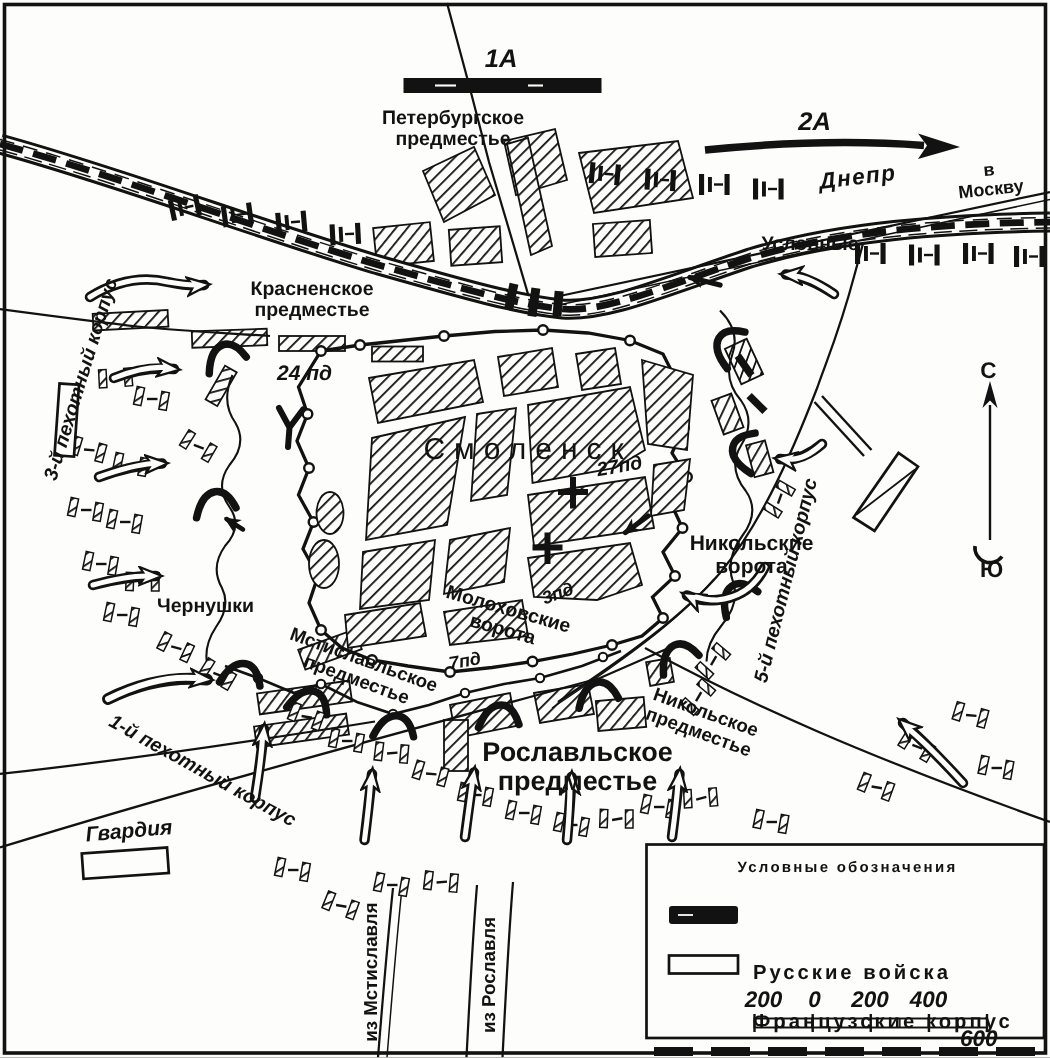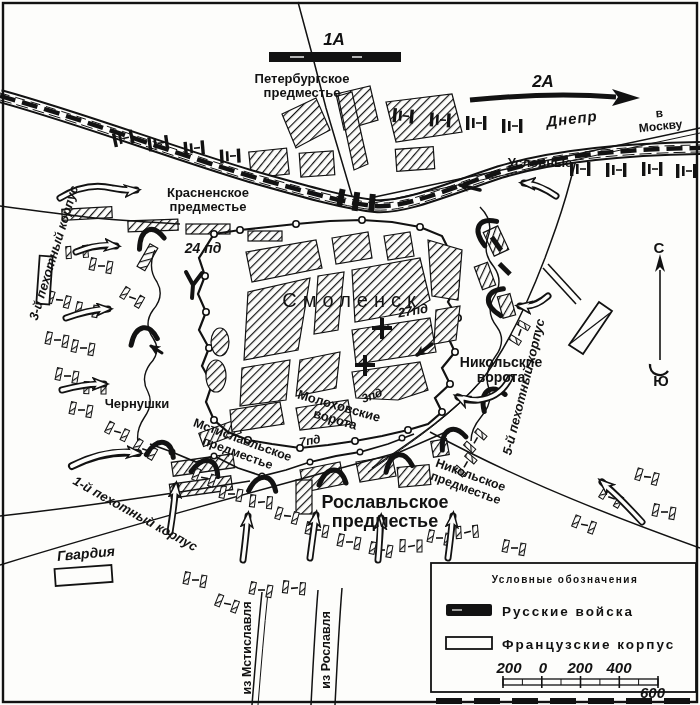--- a/index.html
+++ b/index.html
@@ -9,21 +9,21 @@
   }
   #gfx{position:absolute;left:0;top:0;}
   .lbl{
     position:absolute;white-space:pre-line;text-align:center;line-height:1.08;
     transform:translate(-50%,-50%);transform-origin:center;color:#121212;
     font-family:"Liberation Sans",sans-serif;font-weight:bold;
   }
   .it{font-style:italic;}
   .n{font-weight:normal;text-align:right;}
   .leg-label{position:absolute;transform:translateY(-50%);white-space:nowrap;
-    letter-spacing:2px;font-size:13.5px;font-weight:bold;}
+    letter-spacing:2px;font-size:13.5px;font-weight:bold;margin-top:37px;}
   .scale-num{position:absolute;transform:translate(-50%,-50%);font-size:15px;font-weight:bold;font-style:italic;}
 </style>
 </head>
 <body>
 
 <div id="map">
 
 <svg id="gfx" width="700" height="705" viewBox="0 0 700 705">
   <defs>
     <pattern id="hatch" width="6" height="6" patternUnits="userSpaceOnUse" patternTransform="rotate(45)">

